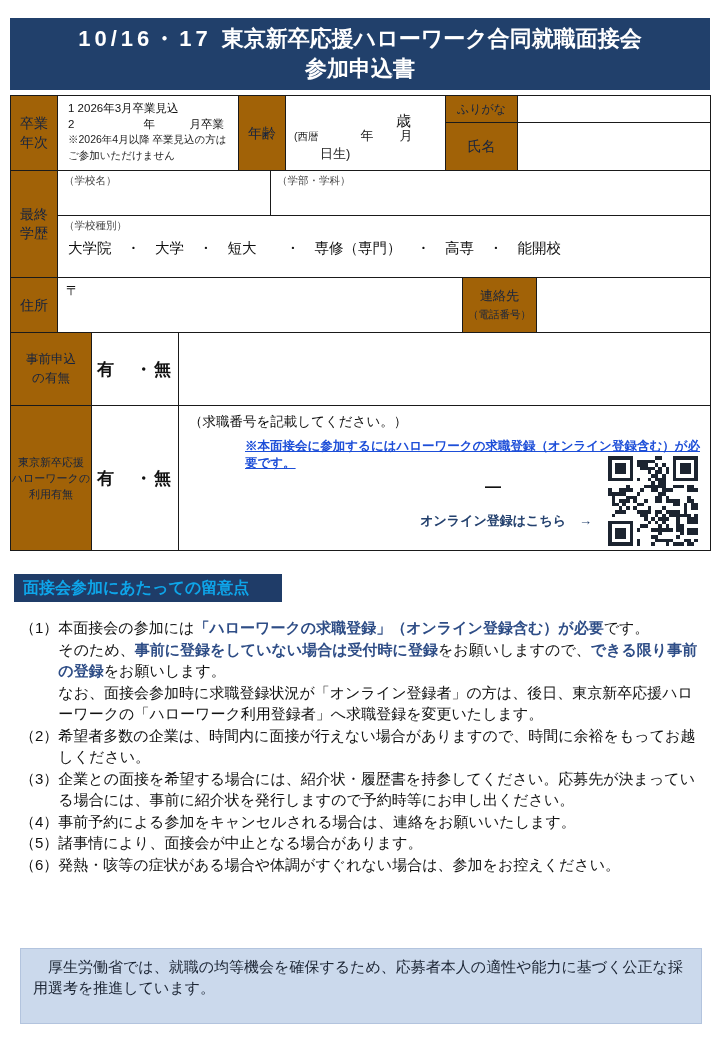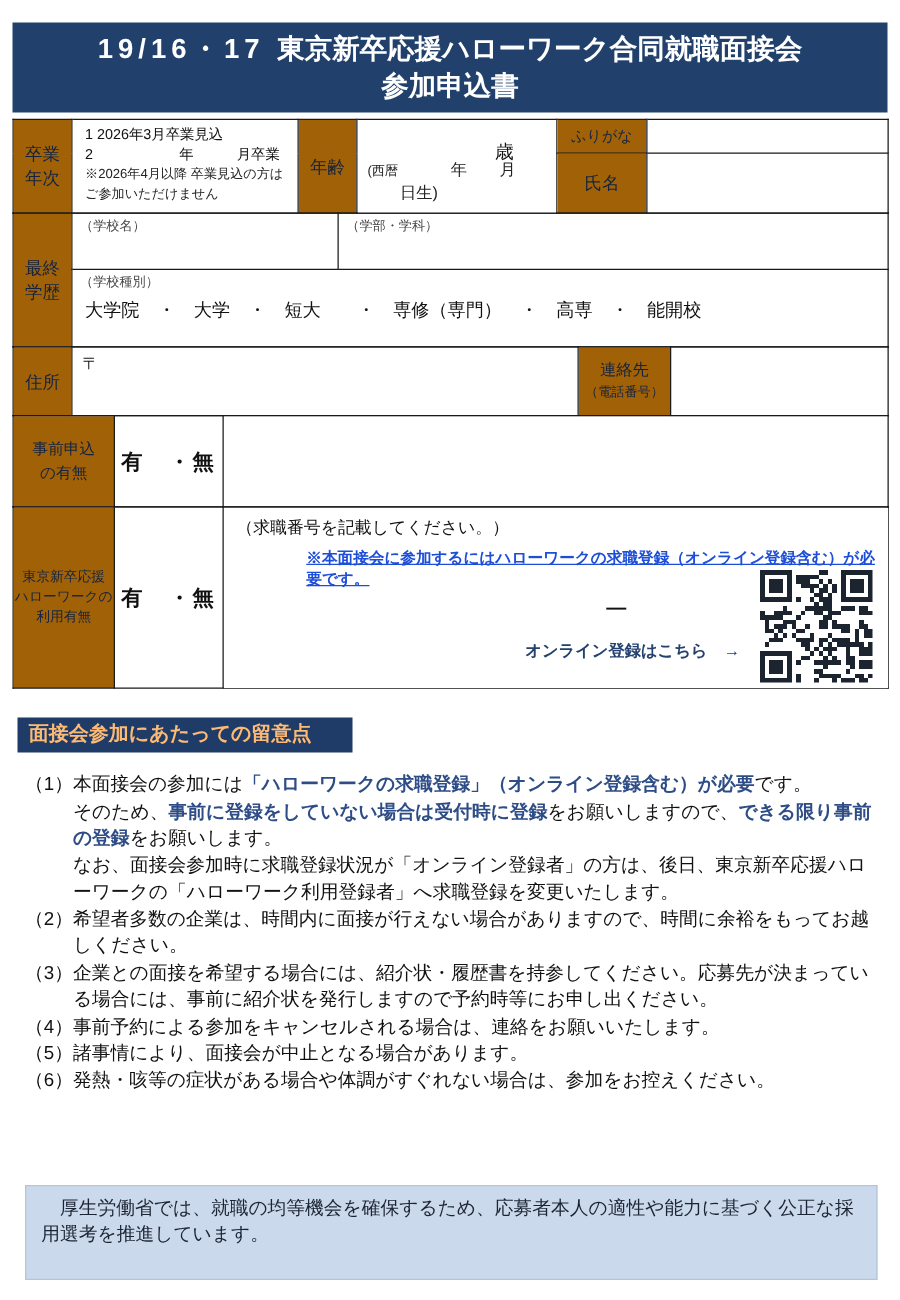--- a/index.html
+++ b/index.html
@@ -39,41 +39,41 @@
   .hwcell{position:relative;font-size:13px;}
   .hw-line1{font-weight:normal;font-size:13.5px;padding:7px 0 0 10px;color:#111;}
   .hw-note{margin:7px 0 0 66px;font-size:12.5px;font-weight:bold;color:#1d4ed8;
            text-decoration:underline;font-family:Liberation Mono, monospace;}
   .hw-dash{position:absolute;left:306px;top:72px;font-size:16px;font-weight:bold;}
   .hw-online{position:absolute;right:118px;top:106px;font-size:13px;font-weight:bold;color:#24416e;}
   .qr{position:absolute;right:12px;top:50px;width:90px;height:90px;}
 
   
   .sec-title{position:absolute;left:14px;top:574px;width:268px;height:28px;background:#1f3c68;
-             color:#fdba74;font-weight:bold;font-size:16px;line-height:28px;padding-left:9px;
+             color:#0ea5e9;font-weight:bold;font-size:16px;line-height:28px;padding-left:9px;
              box-sizing:border-box;}
   .notes{position:absolute;left:20px;top:617px;width:678px;font-size:15px;line-height:21.5px;color:#111;}
   .note-item{display:flex;margin:0;}
   .note-item .num{flex:0 0 34px;}
   .note-item .ntext{flex:1;}
   .em{color:#2e4d86;font-weight:bold;}
 
   
   .notice{position:absolute;left:20px;top:948px;width:682px;height:76px;background:#cbd9ec;
           border:1px solid #b3c4de;box-sizing:border-box;padding:7px 12px;font-size:15px;
           line-height:21px;color:#1b2433;}
 </style>
 </head>
 <body>
 
 <div class="page">
 
   <div class="hdr">
     <div class="l1">
-      <span class="date">19/16・17</span><span>東京新卒応援ハローワーク合同就職面接会</span>
+      <span class="date">10/16・17</span><span>東京新卒応援ハローワーク合同就職面接会</span>
     </div>
     <div class="l2">参加申込書</div>
   </div>
 
   <table style="top:95px;width:700px;">
     <colgroup>
         <col style="width:47px">
         <col style="width:181px">
         <col style="width:47px">
         <col style="width:160px">

